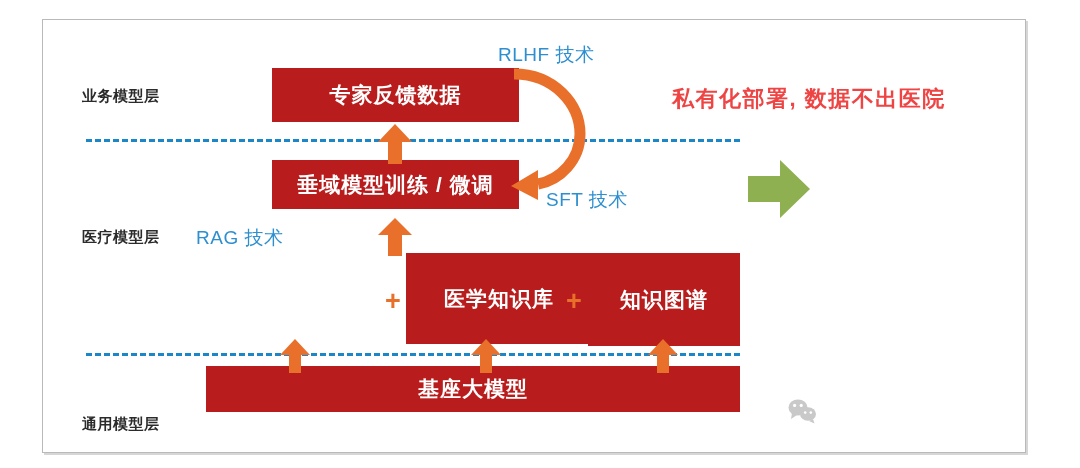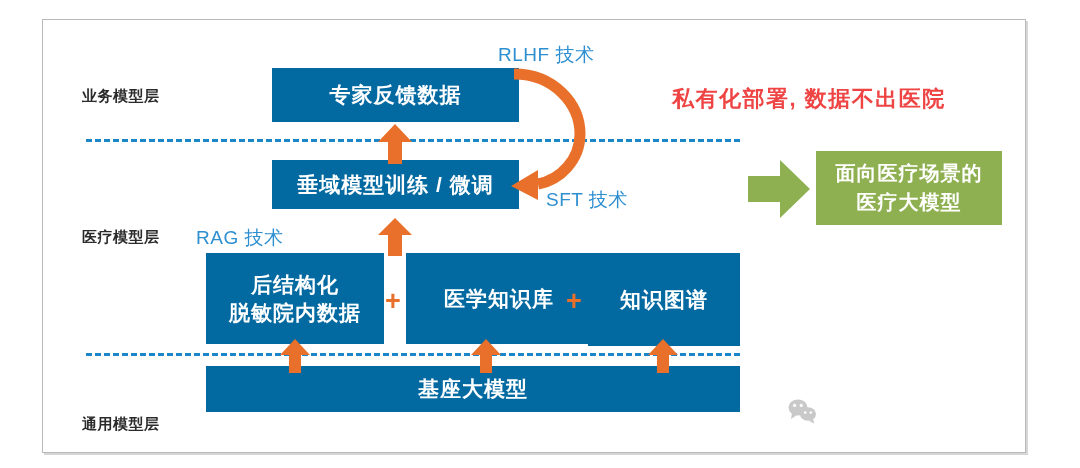--- a/index.html
+++ b/index.html
@@ -27,21 +27,21 @@
     color:#2b2b2b;
     font-size:15px;
     font-weight:700;
     letter-spacing:.5px;
     white-space:nowrap;
   }
 
   
   .box{
     position:absolute;
-    background:#0369a1;
+    background:#b91c1c;
     color:#ffffff;
     display:flex;
     align-items:center;
     justify-content:center;
     text-align:center;
     font-size:21px;
     font-weight:700;
     letter-spacing:1px;
     line-height:1.32;
     box-sizing:border-box;
@@ -126,24 +126,20 @@
   <div class="divider" style="left:86px;top:353px;width:654px;"></div>
 
   <div class="box" style="left:272px;top:68px;width:247px;height:54px;">
     <span>专家反馈数据</span>
   </div>
 
   <div class="box" style="left:272px;top:160px;width:247px;height:49px;">
     <span>垂域模型训练 / 微调</span>
   </div>
 
-  <div class="box two-line" style="left:206px;top:253px;width:178px;height:91px;">
-    <span>后结构化</span>
-    <span>脱敏院内数据</span>
-  </div>
 
   <div class="box" style="left:406px;top:253px;width:186px;height:91px;">
     <span>医学知识库</span>
   </div>
 
   <div class="box" style="left:588px;top:253px;width:152px;height:93px;">
     <span>知识图谱</span>
   </div>
 
   <div class="box" style="left:206px;top:366px;width:534px;height:46px;">
@@ -195,24 +191,20 @@
   <div class="anno" style="left:196px;top:225px;">RAG 技术</div>
 
   <div class="headline" style="left:672px;top:84px;">私有化部署, 数据不出医院</div>
 
   <div class="green-arrow">
     <svg width="62" height="62" viewBox="0 0 62 62">
       <path d="M0 18 L32 18 L32 2 L62 31 L32 60 L32 44 L0 44 Z" fill="#8fb051"></path>
     </svg>
   </div>
 
-  <div class="green-box">
-    <span>面向医疗场景的</span>
-    <span>医疗大模型</span>
-  </div>
 
   <div class="watermark">
     <span>
       <svg width="30" height="26" viewBox="0 0 30 26">
         <ellipse cx="10" cy="9.5" rx="9.5" ry="8" fill="#c9c9c9"></ellipse>
         <path d="M4 15 L3 21 L9 17 Z" fill="#c9c9c9"></path>
         <circle cx="6.6" cy="7.4" r="1.6" fill="#ffffff"></circle>
         <circle cx="13.2" cy="7.4" r="1.6" fill="#ffffff"></circle>
         <ellipse cx="20" cy="16" rx="8" ry="6.8" fill="#c9c9c9"></ellipse>
         <path d="M25 21 L26.5 25.5 L21 23 Z" fill="#c9c9c9"></path>

